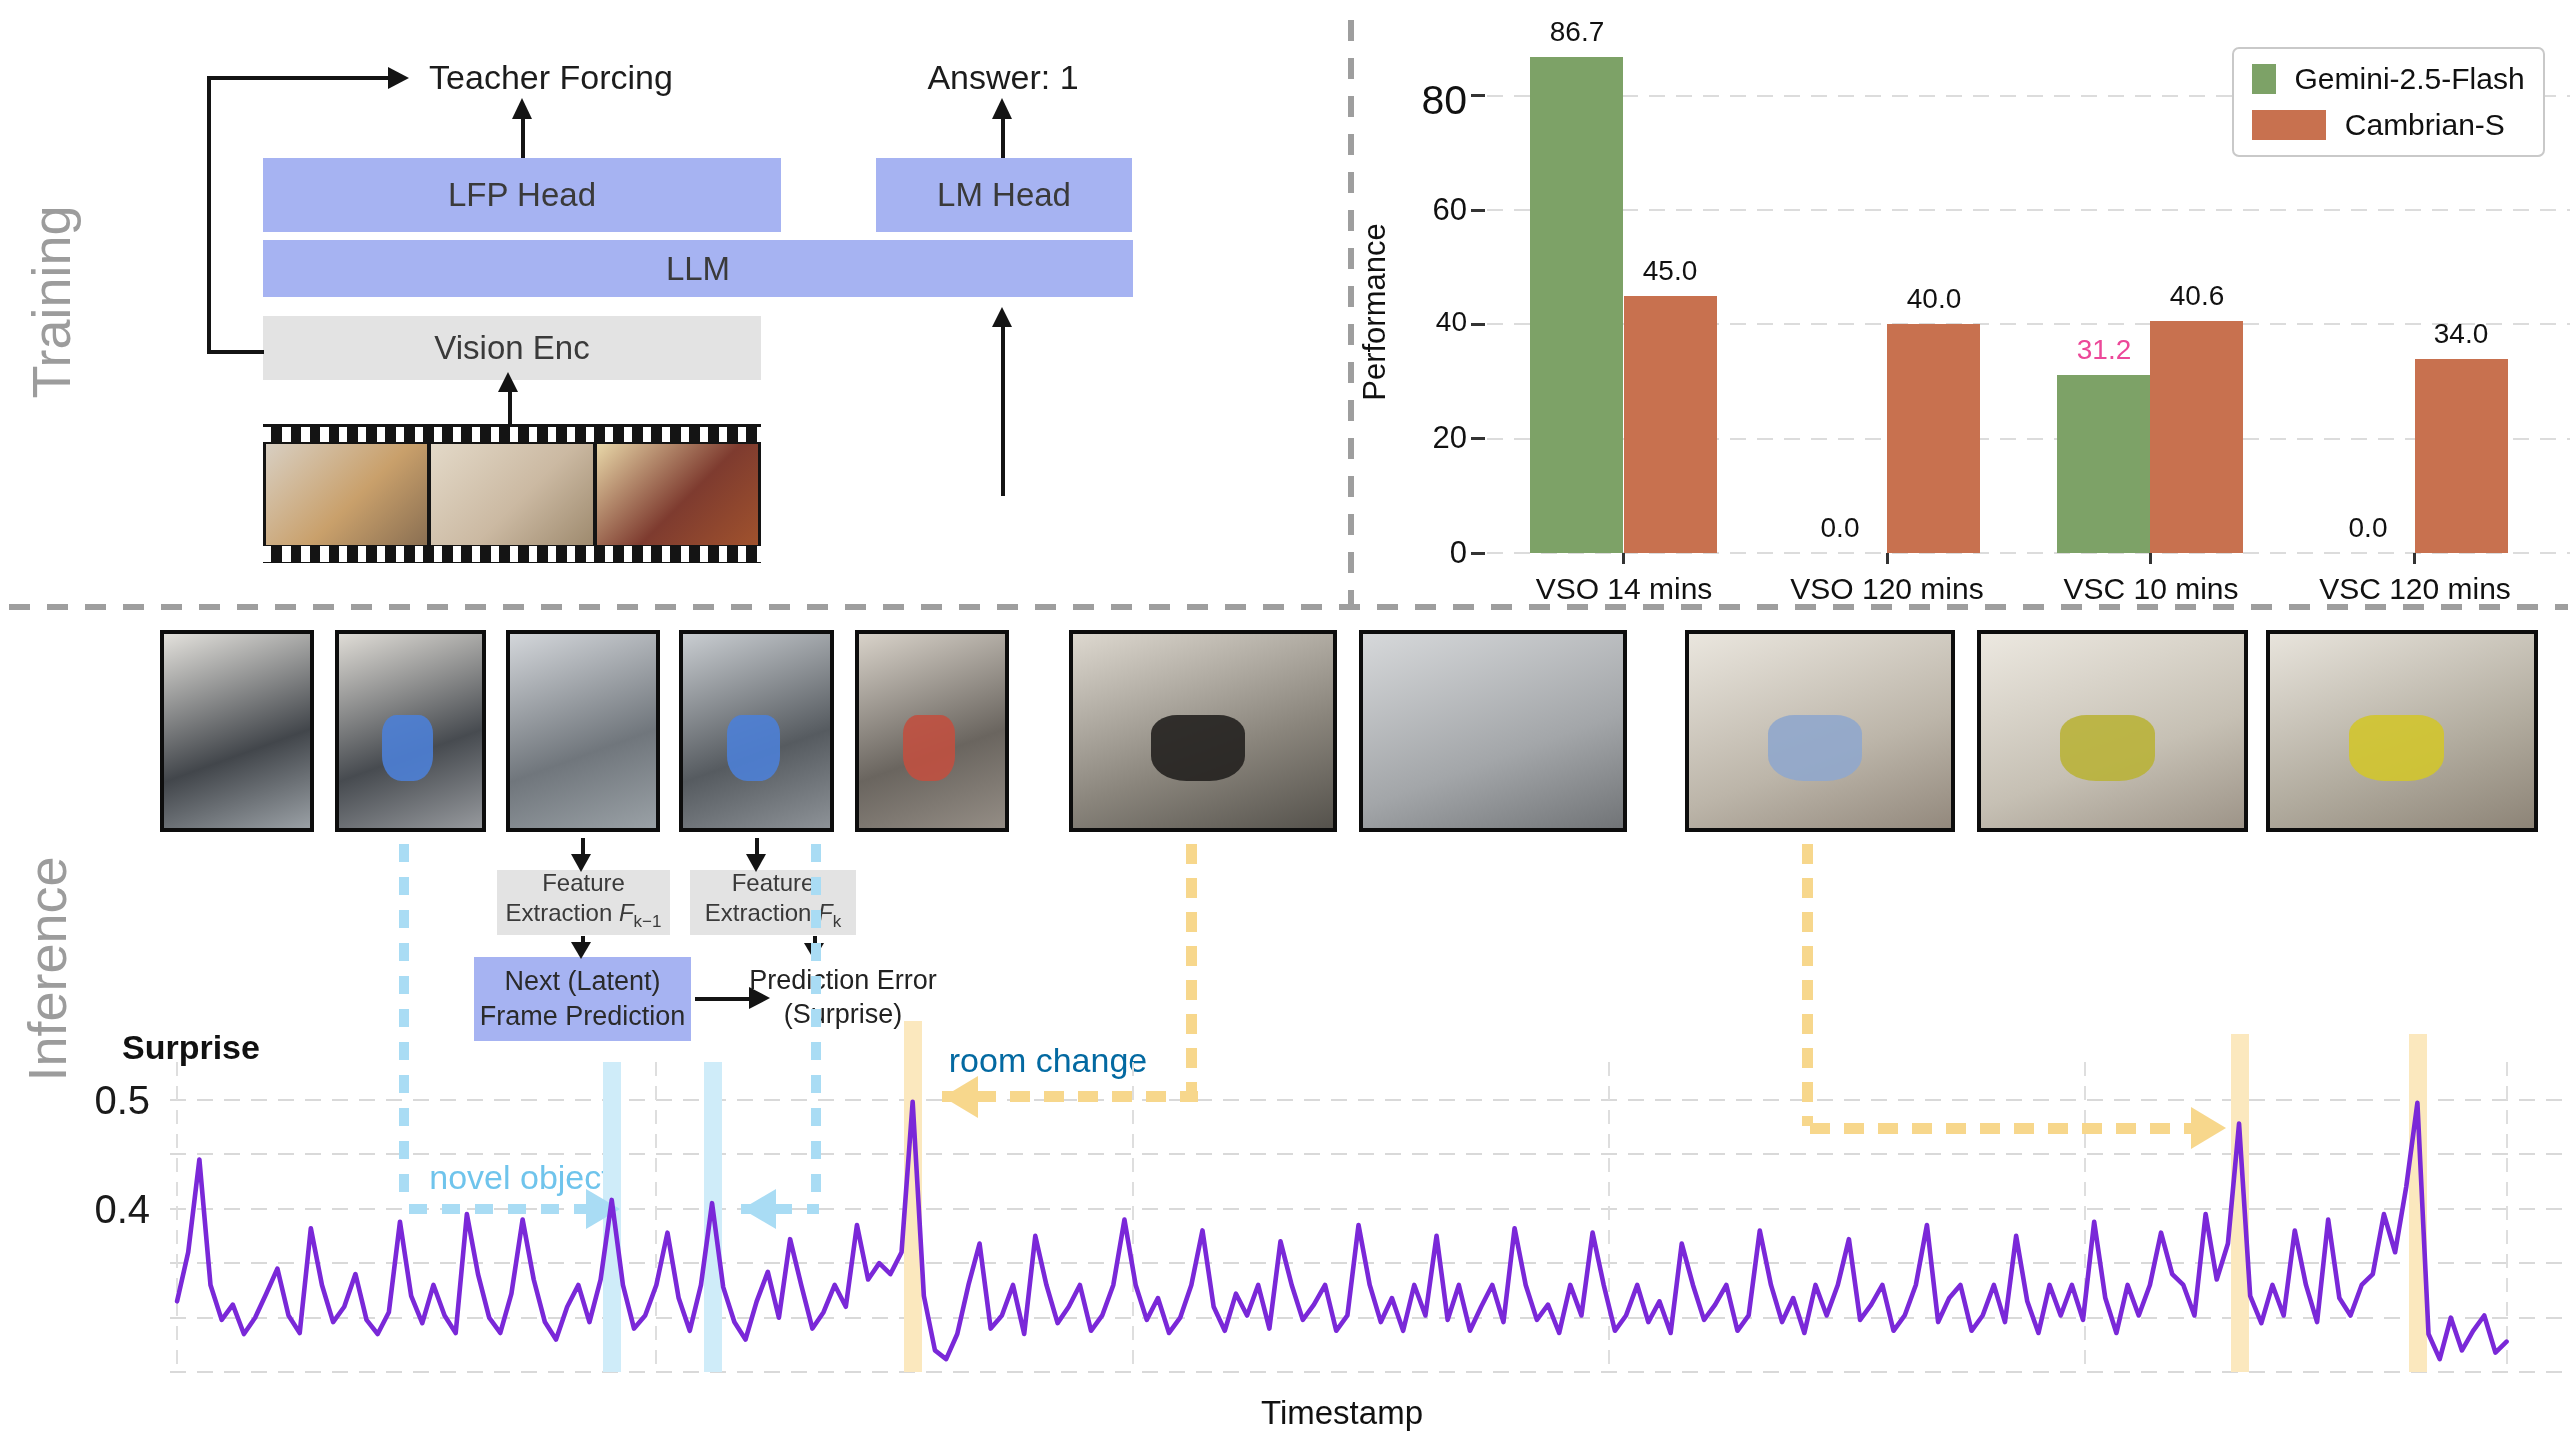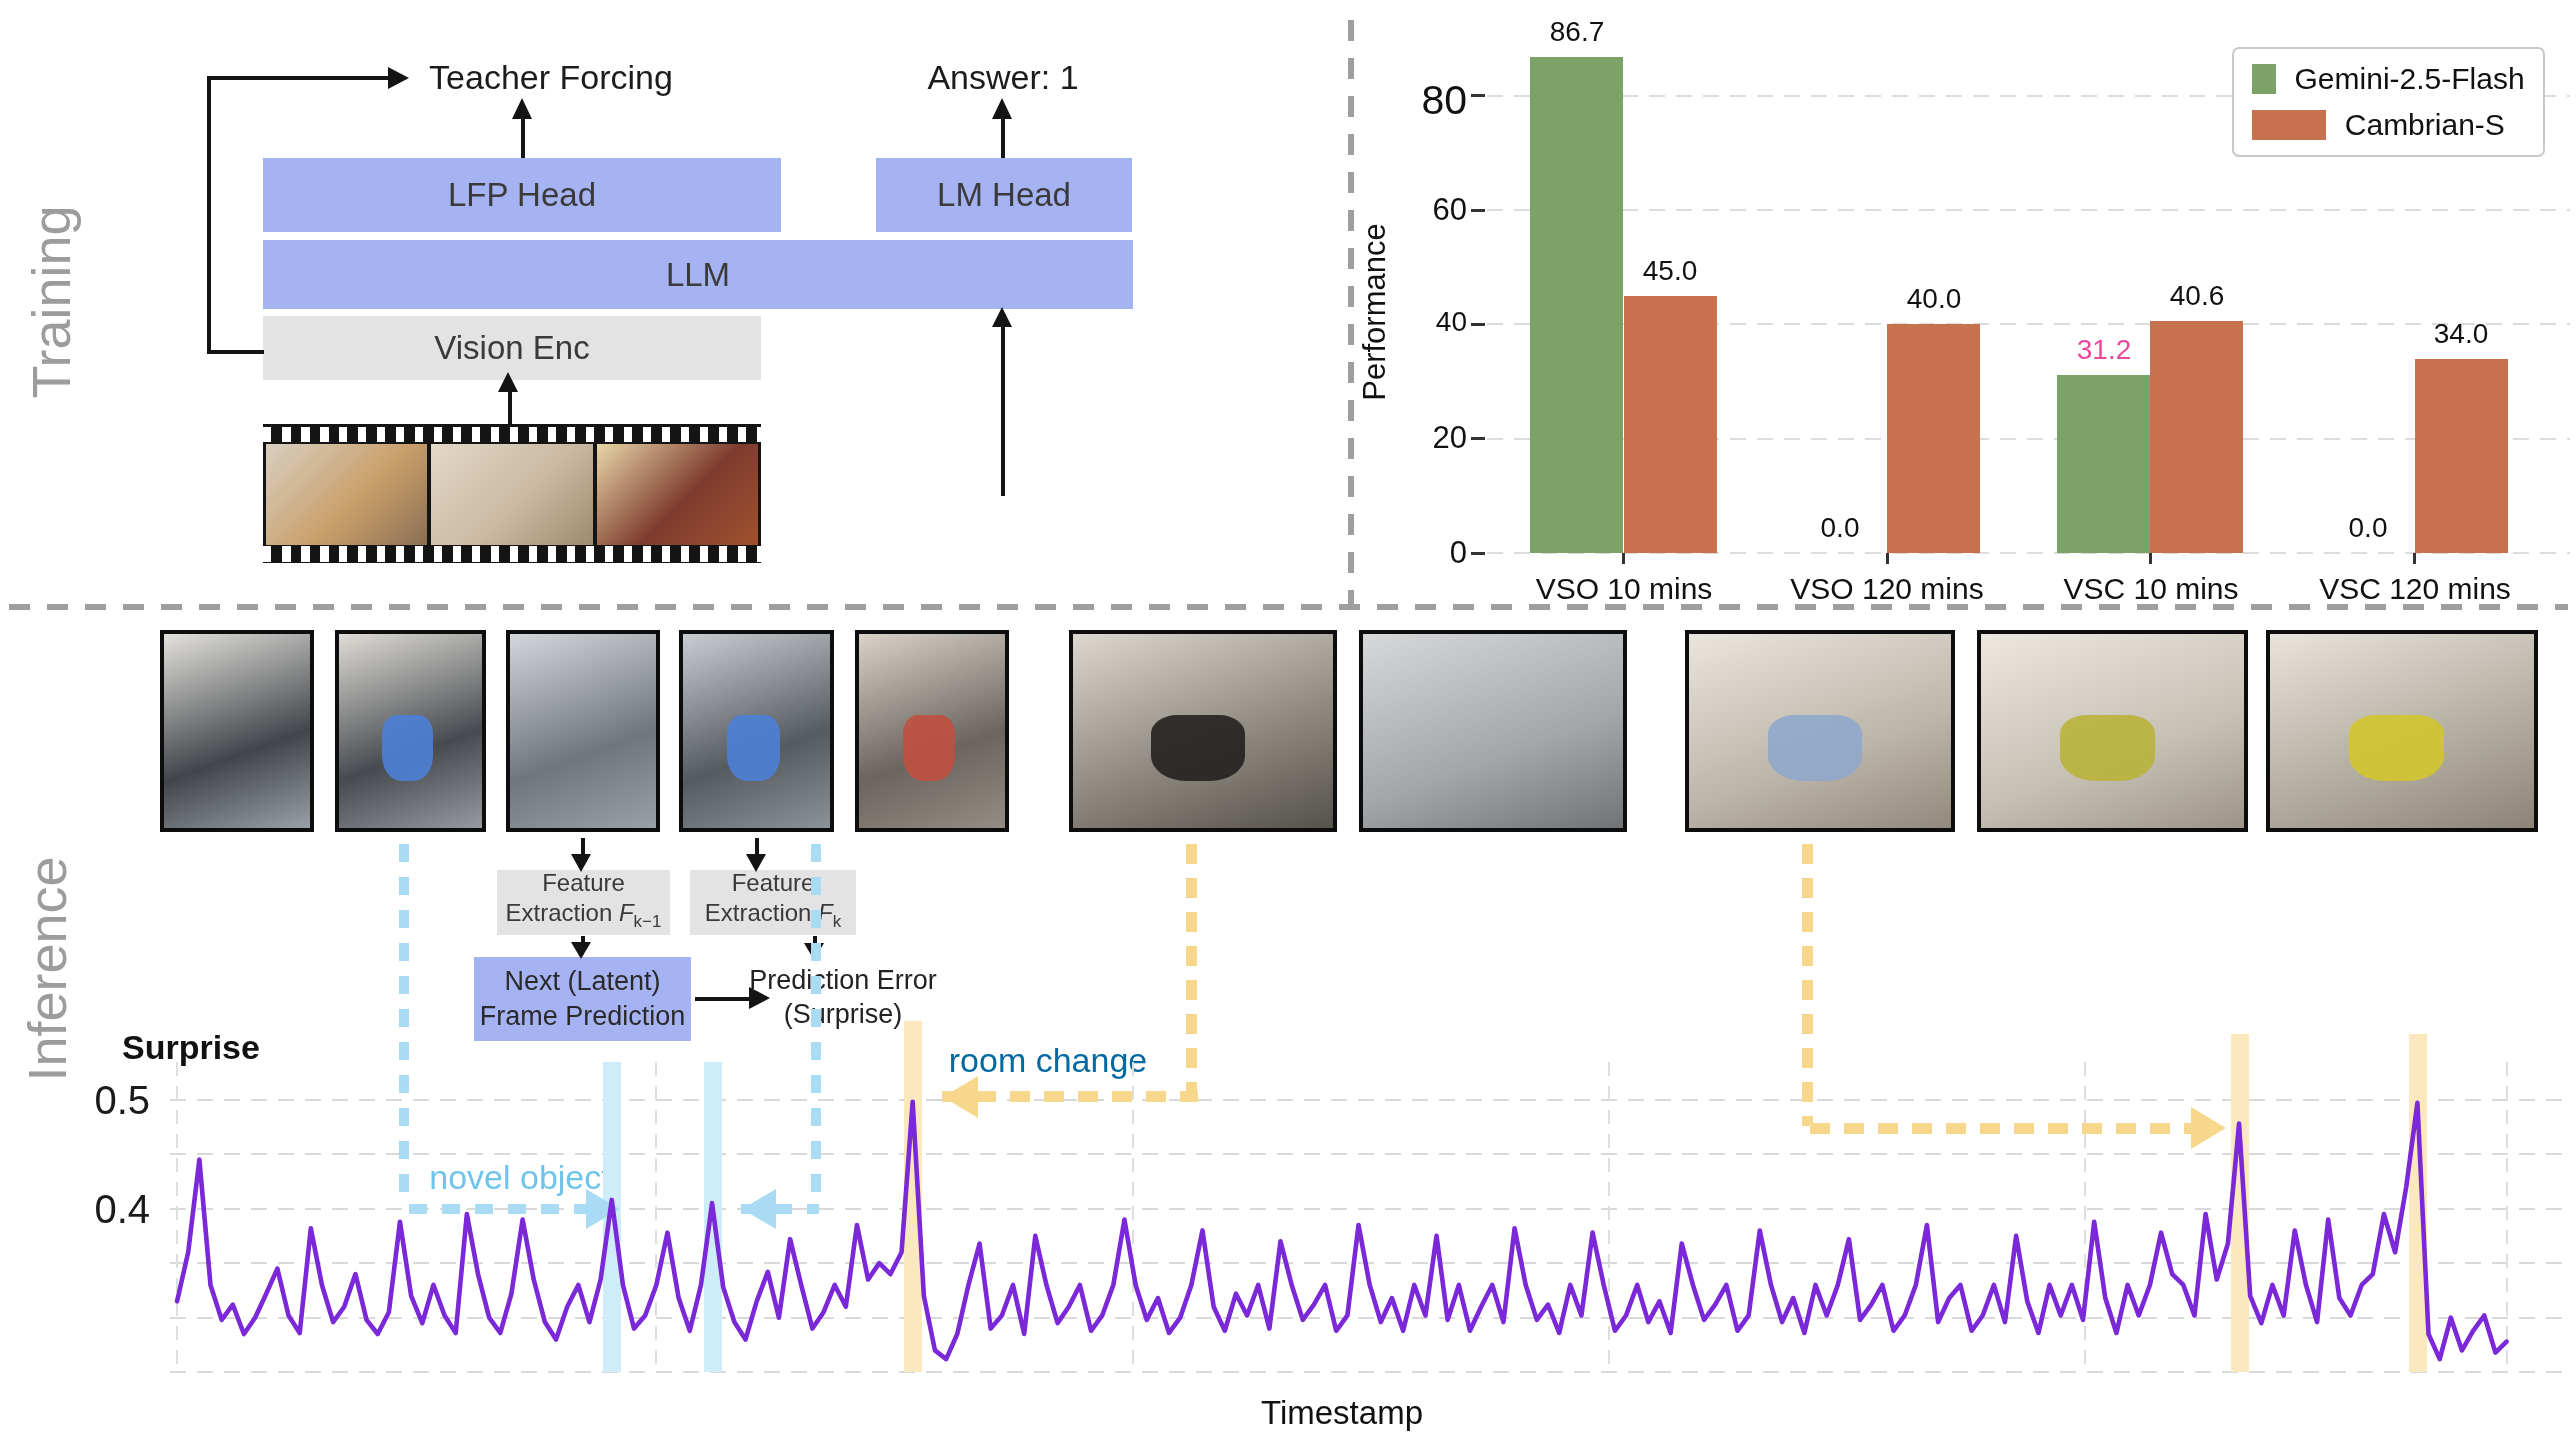--- a/index.html
+++ b/index.html
@@ -43,21 +43,21 @@
   <div class="abs vlabel" style="left:47px;top:969px;">Inference</div>
 
   <div class="abs dash-h" style="left:8.5px;top:604px;width:2559px;"></div>
   <div class="abs dash-v" style="left:1348px;top:20px;height:584px;"></div>
 
   <div class="abs toplabel" style="left:551px;top:58px;transform:translateX(-50%);">Teacher Forcing</div>
   <div class="abs toplabel" style="left:1003px;top:58px;transform:translateX(-50%);">Answer: 1</div>
 
   <div class="abs diagbox peri" style="left:263px;top:158px;width:518px;height:74px;">LFP Head</div>
   <div class="abs diagbox peri" style="left:876px;top:158px;width:256px;height:74px;">LM Head</div>
-  <div class="abs diagbox peri" style="left:263px;top:240px;width:870px;height:69px;">LLM</div>
+  <div class="abs diagbox peri" style="left:263px;top:240px;width:870px;height:57px;">LLM</div>
   <div class="abs diagbox grayb" style="left:263px;top:316px;width:498px;height:64px;">Vision Enc</div>
 
   <div class="abs film" style="left:263px;top:424px;width:498px;height:139px;">
     <div class="sprocket" style="margin-top:2.8px;"></div>
     <div id="film-photos" style="display:flex;gap:4.2px;height:101px;margin:1.4px 2.8px;">
         <div style="flex: 1 1 0%; height: 100%; background: linear-gradient(135deg, rgb(216, 207, 194) 0%, rgb(201, 160, 107) 55%, rgb(138, 111, 82) 100%);"></div>
         <div style="flex: 1 1 0%; height: 100%; background: linear-gradient(135deg, rgb(227, 217, 200) 0%, rgb(203, 185, 162) 55%, rgb(158, 138, 110) 100%);"></div>
         <div style="flex: 1 1 0%; height: 100%; background: linear-gradient(135deg, rgb(232, 215, 168) 0%, rgb(126, 59, 47) 55%, rgb(160, 82, 45) 100%);"></div>
       </div>
     <div class="sprocket"></div>
@@ -152,21 +152,21 @@
       <div style="position: absolute; left: 1487px; top: 323px; width: 1083px; height: 2.1px; background: repeating-linear-gradient(90deg, rgb(220, 220, 220) 0px, rgb(220, 220, 220) 15.6px, transparent 15.6px, transparent 27px);"></div>
       <div style="position: absolute; left: 1471px; top: 323px; width: 14px; height: 2.8px; background: rgb(51, 51, 51);"></div>
       <div style="position: absolute; left: 1382px; top: 306px; width: 85px; text-align: right; font-size: 28px; color: rgb(17, 17, 17);">40</div>
       <div style="position: absolute; left: 1487px; top: 209px; width: 1083px; height: 2.1px; background: repeating-linear-gradient(90deg, rgb(220, 220, 220) 0px, rgb(220, 220, 220) 15.6px, transparent 15.6px, transparent 27px);"></div>
       <div style="position: absolute; left: 1471px; top: 209px; width: 14px; height: 2.8px; background: rgb(51, 51, 51);"></div>
       <div style="position: absolute; left: 1382px; top: 192px; width: 85px; text-align: right; font-size: 31px; color: rgb(17, 17, 17);">60</div>
       <div style="position: absolute; left: 1487px; top: 95px; width: 1083px; height: 2.1px; background: repeating-linear-gradient(90deg, rgb(220, 220, 220) 0px, rgb(220, 220, 220) 15.6px, transparent 15.6px, transparent 27px);"></div>
       <div style="position: absolute; left: 1471px; top: 94px; width: 14px; height: 2.8px; background: rgb(51, 51, 51);"></div>
       <div style="position: absolute; left: 1382px; top: 77px; width: 85px; text-align: right; font-size: 41px; color: rgb(17, 17, 17);">80</div>
       <div style="position: absolute; left: 1622px; top: 553px; width: 2.8px; height: 11.3px; background: rgb(51, 51, 51);"></div>
-      <div style="position: absolute; left: 1468px; top: 572px; width: 312px; text-align: center; font-size: 30px; color: rgb(17, 17, 17);">VSO 10 mins</div>
+      <div style="position: absolute; left: 1468px; top: 572px; width: 312px; text-align: center; font-size: 30px; color: rgb(17, 17, 17);">VSO 14 mins</div>
       <div style="position: absolute; left: 1530px; top: 57px; width: 93px; height: 496px; background: rgb(125, 162, 103);"></div>
       <div style="position: absolute; left: 1499px; top: 16.3px; width: 156px; text-align: center; font-size: 28px; color: rgb(17, 17, 17);">86.7</div>
       <div style="position: absolute; left: 1624px; top: 296px; width: 93px; height: 257px; background: rgb(200, 113, 79);"></div>
       <div style="position: absolute; left: 1592px; top: 255px; width: 156px; text-align: center; font-size: 28px; color: rgb(17, 17, 17);">45.0</div>
       <div style="position: absolute; left: 1886px; top: 553px; width: 2.8px; height: 11.3px; background: rgb(51, 51, 51);"></div>
       <div style="position: absolute; left: 1731px; top: 572px; width: 312px; text-align: center; font-size: 30px; color: rgb(17, 17, 17);">VSO 120 mins</div>
       <div style="position: absolute; left: 1762px; top: 512px; width: 156px; text-align: center; font-size: 28px; color: rgb(17, 17, 17);">0.0</div>
       <div style="position: absolute; left: 1887px; top: 324px; width: 93px; height: 229px; background: rgb(200, 113, 79);"></div>
       <div style="position: absolute; left: 1856px; top: 283px; width: 156px; text-align: center; font-size: 28px; color: rgb(17, 17, 17);">40.0</div>
       <div style="position: absolute; left: 2149px; top: 553px; width: 2.8px; height: 11.3px; background: rgb(51, 51, 51);"></div>

